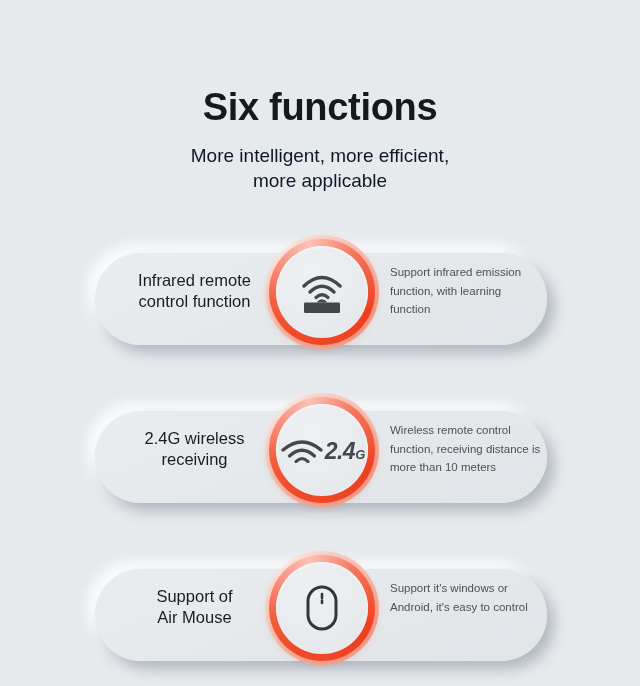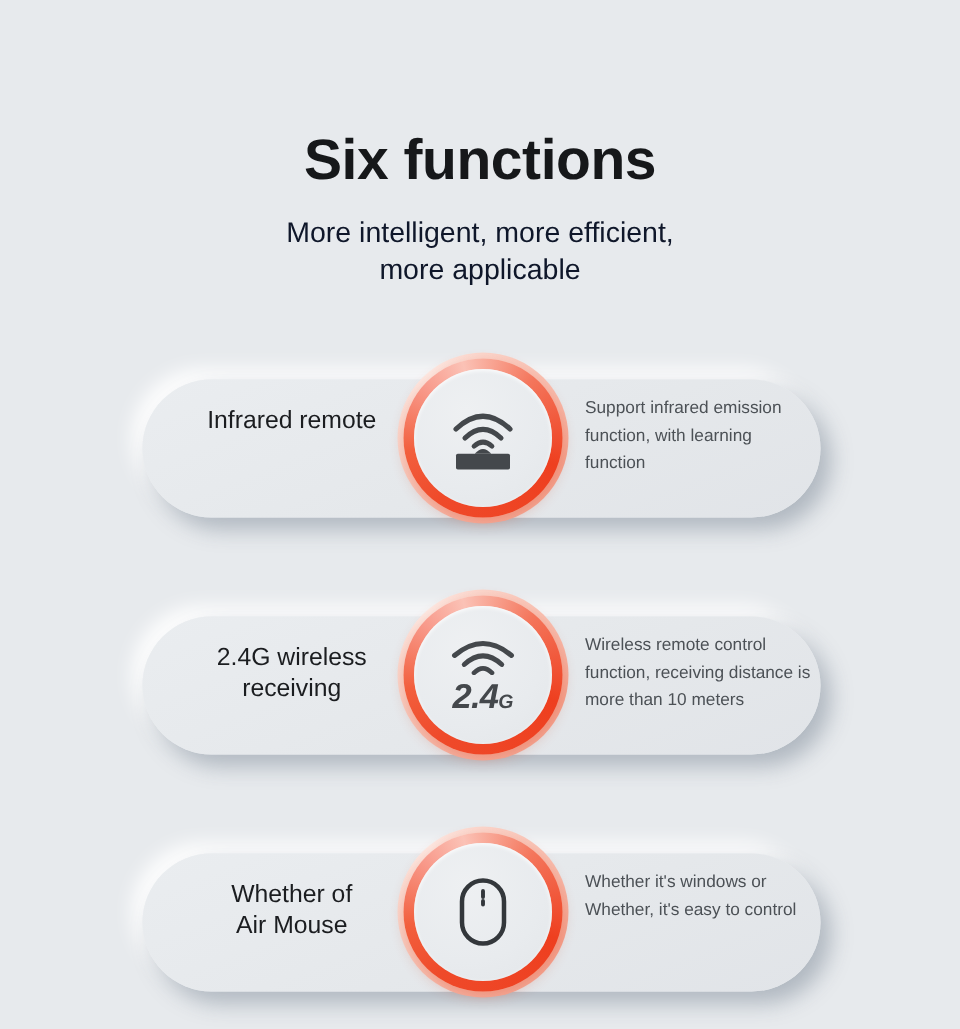--- a/index.html
+++ b/index.html
@@ -164,21 +164,21 @@
     border-radius: 50%;
     background: radial-gradient(circle at 38% 30%, #eef0f2 0%, #e8ebee 60%, #e3e6e9 100%);
     display: flex;
     align-items: center;
     justify-content: center;
     box-shadow: inset 0 1px 3px rgba(255,255,255,0.9);
   }
 
   .icon-wrap {
     display: flex;
-    flex-direction: column;
+    flex-direction: row;
     align-items: center;
     justify-content: center;
     line-height: 0;
   }
 
   
   .speed-label {
     font-family: "Liberation Sans", sans-serif;
     font-weight: bold;
     font-style: italic;
@@ -207,20 +207,21 @@
   </div>
 </div>
 
 <div class="feature-row" id="row-0">
   <div class="pill">
     <div class="pill-inner-shade"></div>
   </div>
 
   <div class="feature-title">
     <div>Infrared remote</div>
+    <div>control function</div>
   </div>
 
   <div class="feature-desc">Support infrared emission function, with learning function</div>
 
   <div class="badge">
     <div class="badge-halo">
       <div class="badge-halo-hole"></div>
     </div>
     <div class="badge-ring">
       <div class="badge-face">
@@ -270,25 +271,25 @@
     </div>
   </div>
 </div>
 
 <div class="feature-row" id="row-2">
   <div class="pill">
     <div class="pill-inner-shade"></div>
   </div>
 
   <div class="feature-title">
-    <div>Whether of</div>
+    <div>Support of</div>
     <div>Air Mouse</div>
   </div>
 
-  <div class="feature-desc">Whether it's windows or Whether, it's easy to control</div>
+  <div class="feature-desc">Support it's windows or Android, it's easy to control</div>
 
   <div class="badge">
     <div class="badge-halo">
       <div class="badge-halo-hole"></div>
     </div>
     <div class="badge-ring">
       <div class="badge-face">
         <div class="icon-wrap">
           <svg class="icon-svg" width="34" height="48" viewBox="0 0 34 48">
             <rect x="3" y="3" width="28" height="42" rx="14" fill="none" stroke="#33373b" stroke-width="3"></rect>

